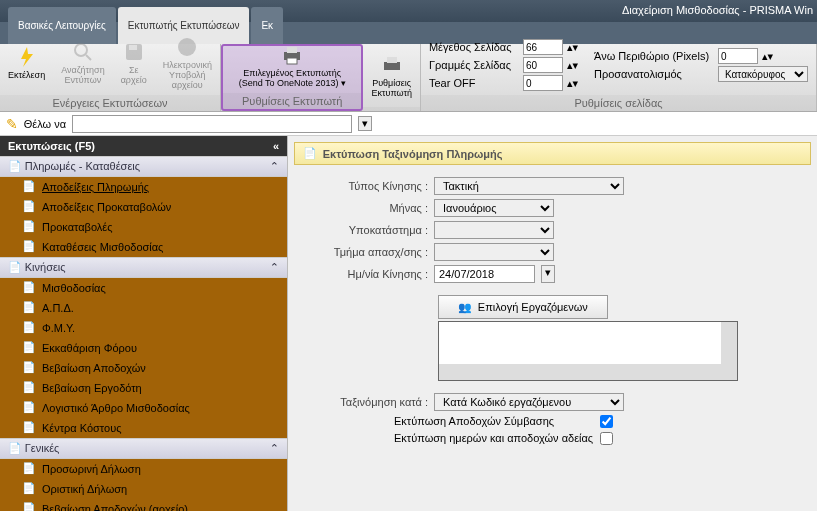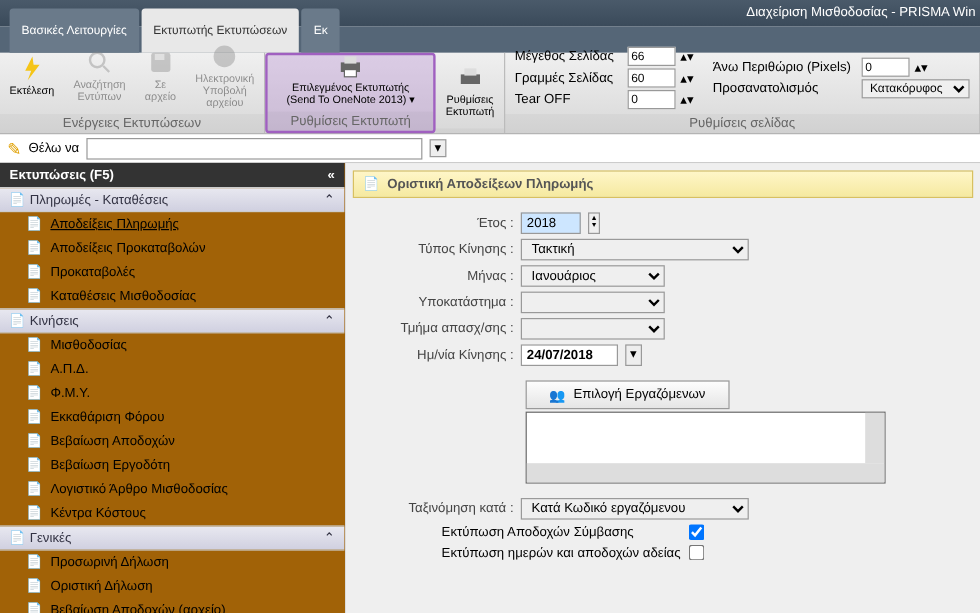--- a/index.html
+++ b/index.html
@@ -37,21 +37,21 @@
 .form-row { display:flex; align-items:center; gap:6px; }
 .form-row label { width:120px; text-align:right; color:#444; }
 .form-row input, .form-row select { height:18px; border:1px solid #999; font-size:11px; padding:0 4px; }
 .form-row input[type=text].year { width:50px; background:#cde6ff; }
 .form-row select.wide { width:190px; }
 .emp-select { margin:8px 0 0 130px; width:300px; }
 .emp-select button { width:170px; height:24px; background:linear-gradient(#fdfdfd,#e5e5e5); border:1px solid #999; cursor:pointer; display:inline-flex; align-items:center; justify-content:center; gap:6px; font-size:11px; }
 .emp-list { width:300px; height:60px; border:1px solid #666; background:#fff; margin-top:2px; position:relative; }
 .emp-list .scroll-v { position:absolute; right:0; top:0; width:16px; height:calc(100% - 16px); background:#ddd; }
 .emp-list .scroll-h { position:absolute; left:0; bottom:0; height:16px; width:100%; background:#ddd; }
-.checkbox-row { display:flex; align-items:center; gap:6px; margin-left:60px; }
+.checkbox-row { display:flex; align-items:flex-start; gap:6px; margin-left:86px; }
 .checkbox-row label { width:200px; text-align:left; }
 svg { display:block; }
 </style>
 </head>
 <body>
 
 <div class="titlebar">
   <span>Διαχείριση Μισθοδοσίας - PRISMA Win</span>
 </div>
 
@@ -257,47 +257,42 @@
         <div class="tree-item">
           <span class="ti-icon">📄</span>
           <span class="lbl">Βεβαίωση Αποδοχών (αρχείο)</span>
         </div>
       </div>
   </div>
 
   <div class="mainpane">
     <div class="form-header">
       <span>📄</span>
-      <span>Οριστική Αποδείξεων Πληρωμής</span>
+      <span>Εκτύπωση Ταξινόμηση Πληρωμής</span>
     </div>
     <div class="form-body">
-      <div class="form-row">
-          <label>Έτος :</label>
-          <input type="text" class="year" value="2018" style="">
-          <span style="border:1px solid #999;height:18px;display:inline-flex;flex-direction:column;font-size:6px;line-height:1;padding:1px;">▲<br>▼</span>
-        </div>
       <div class="form-row">
           <label>Τύπος Κίνησης :</label>
           <select class="wide"><option>Τακτική</option></select>
         </div>
       <div class="form-row">
           <label>Μήνας :</label>
           <select style="width:120px;"><option>Ιανουάριος</option></select>
         </div>
       <div class="form-row">
           <label>Υποκατάστημα :</label>
           <select style="width:120px;"><option></option></select>
         </div>
       <div class="form-row">
           <label>Τμήμα απασχ/σης :</label>
           <select style="width:120px;"><option></option></select>
         </div>
       <div class="form-row">
           <label>Ημ/νία Κίνησης :</label>
-          <input type="text" style="width: 81px; font-weight: bold;" value="24/07/2018">
+          <input type="text" style="width: 101px;" value="24/07/2018">
           <span style="border:1px solid #999;height:18px;padding:0 3px;background:#eee;">▾</span>
         </div>
 
       <div class="emp-select">
         <button>
           <span>👥</span>
           <span>Επιλογή Εργαζόμενων</span>
         </button>
         <div class="emp-list">
           <div class="scroll-v"></div>

